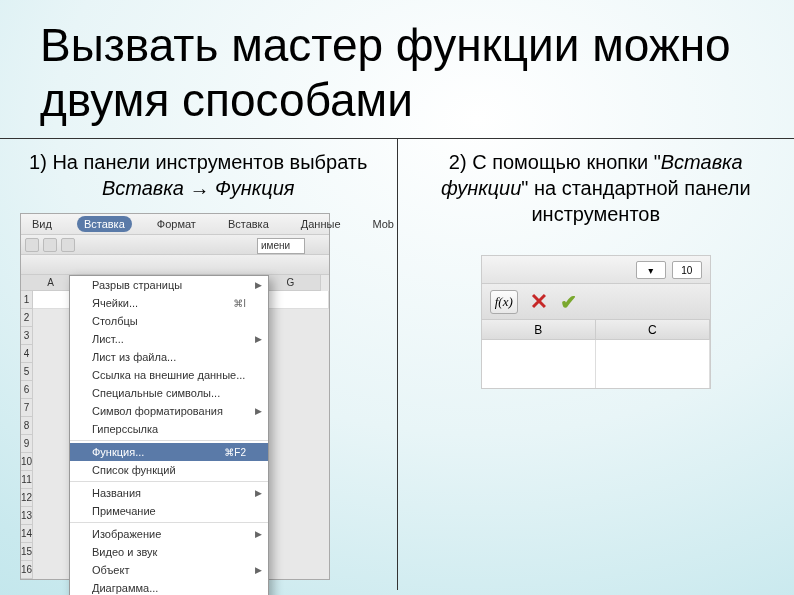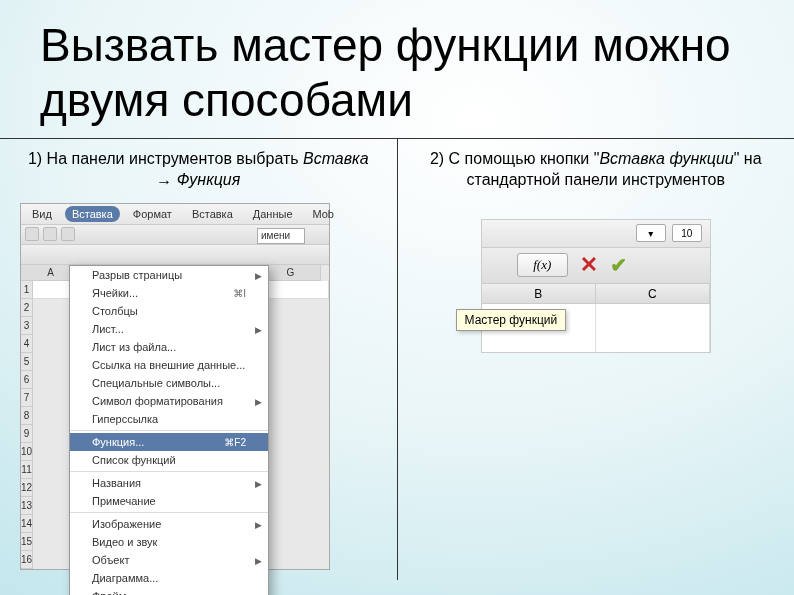--- a/index.html
+++ b/index.html
@@ -3,50 +3,50 @@
 <meta charset="utf-8">
 <style>
 * { margin:0; padding:0; box-sizing:border-box; }
 body { width:794px; height:595px; font-family:Arial,sans-serif;
   background: radial-gradient(ellipse 1200px 900px at 60% 20%, #ffffff 0%, #e8f5f7 35%, #c9e9ee 60%, #a8dde5 100%);
   overflow:hidden; }
 .title { font-size:46px; padding:18px 40px 10px; line-height:1.2; }
 .cols { display:flex; border-top:1px solid #333; }
 .col { flex:1; padding:10px 20px; }
 .col:first-child { border-right:1px solid #333; }
-.desc { font-size:16px; text-align:center; line-height:1.3; margin-bottom:12px; }
+.desc { font-size:20px; text-align:center; line-height:1.3; margin-bottom:12px; }
 .em { font-style:italic; }
 
 
 .app { width:310px; background:#e8e8e8; border:1px solid #aaa; font-size:11px; color:#333; }
-.menubar { display:flex; background:linear-gradient(#f4f4f4,#e6e6e6); border-bottom:1px solid #ccc; padding:2px 4px; gap:6px; }
+.menubar { display:flex; background:linear-gradient(#f4f4f4,#e6e6e6); border-bottom:1px solid #ccc; padding:2px 4px; gap:18px; }
 .mitem { padding:2px 7px; }
 .mitem.sel { background:#5a7aa8; color:#fff; border-radius:8px; }
 .tb { height:20px; background:linear-gradient(#f0f0f0,#dedede); border-bottom:1px solid #ccc; display:flex; align-items:center; padding:0 4px; gap:4px; }
 .tb .dot { width:14px; height:14px; background:#ddd; border:1px solid #bbb; border-radius:2px; }
 .namebox { position:absolute; right:24px; top:24px; width:48px; height:16px; background:#fff; border:1px solid #aaa; font-size:10px; padding:1px 3px; }
 .body { display:flex; position:relative; }
 .rowh { height:18px; background:#e6e6e6; border-bottom:1px solid #ccc; border-right:1px solid #ccc; font-size:10px; text-align:center; line-height:18px; }
 .collabel { display:flex; }
 .collabel div { width:60px; height:16px; background:#ddd; border-right:1px solid #ccc; border-bottom:1px solid #ccc; text-align:center; font-size:10px; line-height:16px; }
 .gridcell { width:60px; height:18px; background:#fff; border-bottom:1px solid #ddd; border-right:1px solid #ddd; }
 .drop { position:absolute; left:48px; top:0; width:200px; background:#fff; border:1px solid #999; box-shadow:4px 4px 10px rgba(0,0,0,.3); }
-.di { display:flex; align-items:flex-end; padding:3px 8px 3px 22px; font-size:11px; position:relative; }
+.di { display:flex; align-items:center; padding:3px 8px 3px 22px; font-size:11px; position:relative; }
 .di .arr { position:absolute; right:6px; font-size:9px; color:#666; }
 .di .sc { position:absolute; right:22px; font-size:10px; color:#666; }
 .di.hl { background:#5a7aa8; color:#fff; }
 .di.hl .sc { color:#fff; }
 .sep { height:1px; background:#ddd; margin:2px 0; }
 
 
 .rs { width:230px; margin:28px auto 0; border:1px solid #ccc; background:#f0f0f0; font-size:12px; }
 .rs-top { height:28px; background:linear-gradient(#f4f4f4,#e4e4e4); border-bottom:1px solid #ccc; display:flex; align-items:center; justify-content:flex-end; padding:0 8px; gap:6px; }
 .rs-top .box { width:30px; height:18px; background:#fff; border:1px solid #aaa; border-radius:2px; font-size:10px; text-align:center; line-height:18px; }
 .rs-fx { height:36px; background:linear-gradient(#eee,#ddd); border-bottom:1px solid #ccc; display:flex; align-items:center; padding:0 8px; gap:12px; }
-.fxbtn { width:51px; height:24px; background:linear-gradient(#fdfdfd,#e8e8e8); border:1px solid #aaa; border-radius:3px; display:flex; align-items:center; justify-content:center; font-style:italic; font-family:'Times New Roman',serif; font-size:13px; cursor:pointer;margin-left:27px; }
+.fxbtn { width:28px; height:24px; background:linear-gradient(#fdfdfd,#e8e8e8); border:1px solid #aaa; border-radius:3px; display:flex; align-items:center; justify-content:center; font-style:italic; font-family:'Times New Roman',serif; font-size:13px; cursor:pointer; }
 .xmark { font-size:22px; color:#c62828; font-weight:bold; }
 .check { font-size:20px; color:#7aa82e; font-weight:bold; }
 .rs-cols { display:flex; height:20px; background:linear-gradient(#eee,#dcdcdc); border-bottom:1px solid #ccc; }
 .rs-cols div { flex:1; text-align:center; font-size:12px; line-height:20px; border-right:1px solid #ccc; }
 .rs-grid { height:48px; display:flex; }
 .rs-grid div { flex:1; background:#fff; border-right:1px solid #ddd; }
 .tooltip { position:absolute; margin-top:-44px; margin-left:38px; padding:3px 8px; background:#ffffe0; border:1px solid #999; font-size:12px; box-shadow:2px 2px 4px rgba(0,0,0,.2); }
 .rs-wrap { position:relative; }
 </style>
 </head>
@@ -196,16 +196,15 @@
         </div>
         <div class="rs-cols">
           <div>B</div>
             <div>C</div>
         </div>
         <div class="rs-grid">
             <div></div>
             <div></div>
           </div>
       </div>
-      <div class="tooltip">Мастер функций</div>
     </div>
   </div>
 </div>
 
 </body></html>

